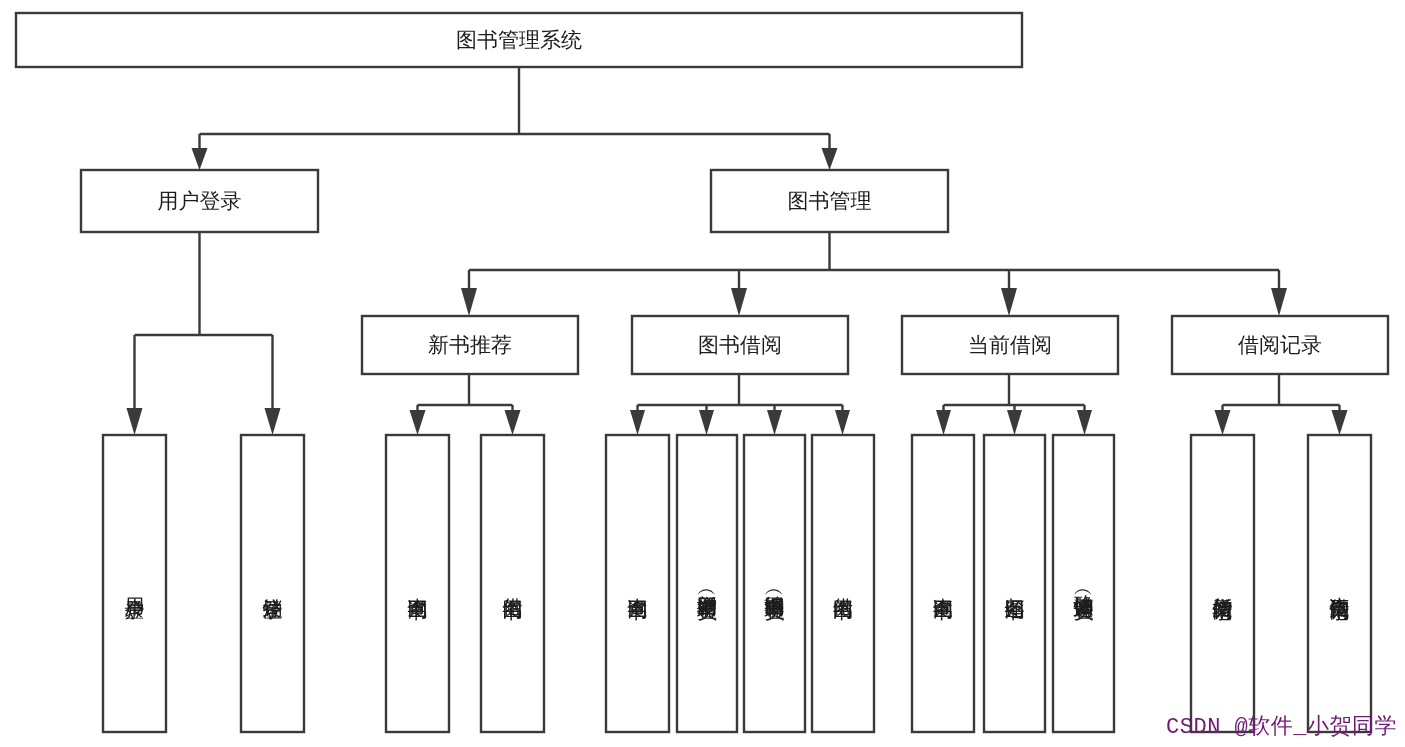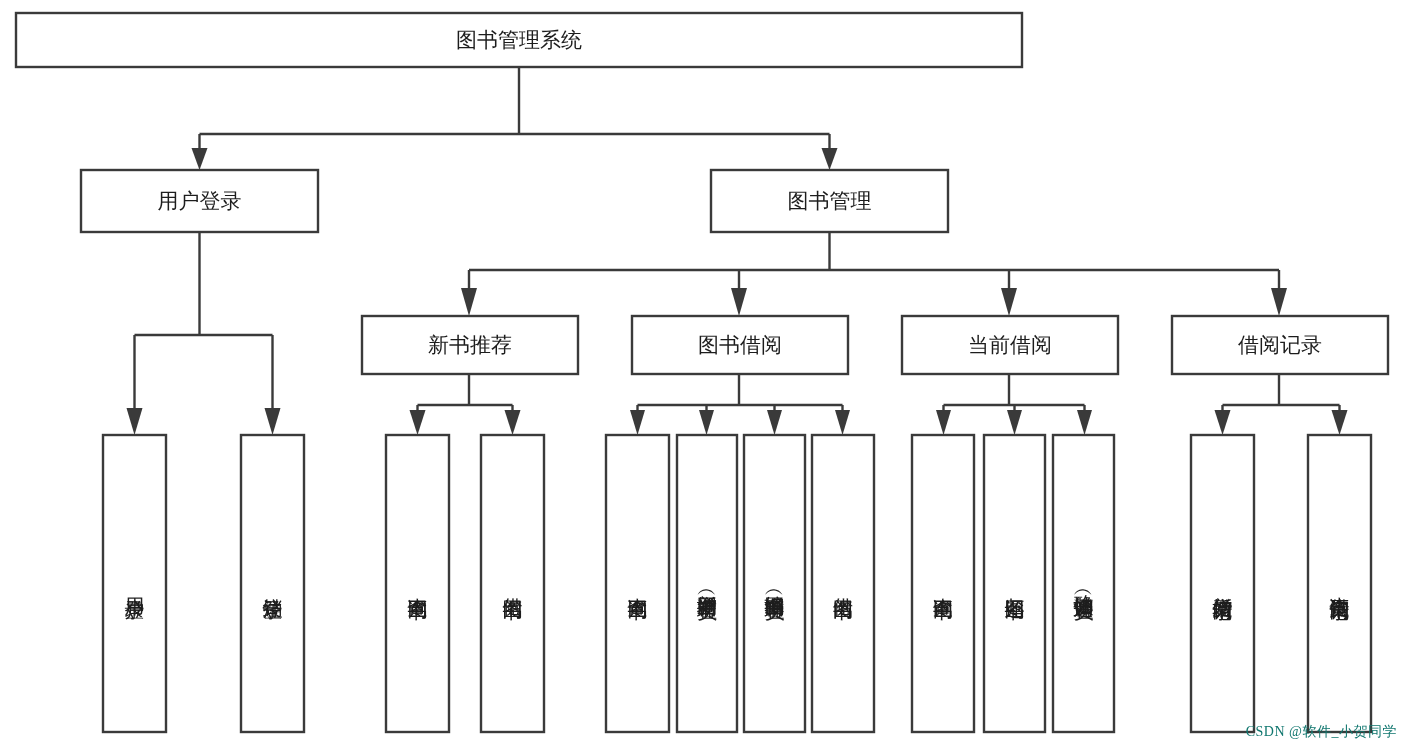--- a/index.html
+++ b/index.html
@@ -65,23 +65,23 @@
     line-height: 1.05;
     letter-spacing: 1px;
     color: #1d1d1d;
     white-space: nowrap;
     text-align: center;
   }
   .watermark {
     position: absolute;
     right: 8px;
     bottom: 6px;
-    font-family: Liberation Serif, serif;
-    font-size: 14px;
-    color: #0f766e;
+    font-family: Liberation Mono, monospace;
+    font-size: 22px;
+    color: #701a75;
     letter-spacing: 0.5px;
     user-select: none;
   }
 </style>
 </head>
 <body>
 
 <div id="diagram-root">
 
   <svg id="flow" viewBox="0 0 1405 747">

